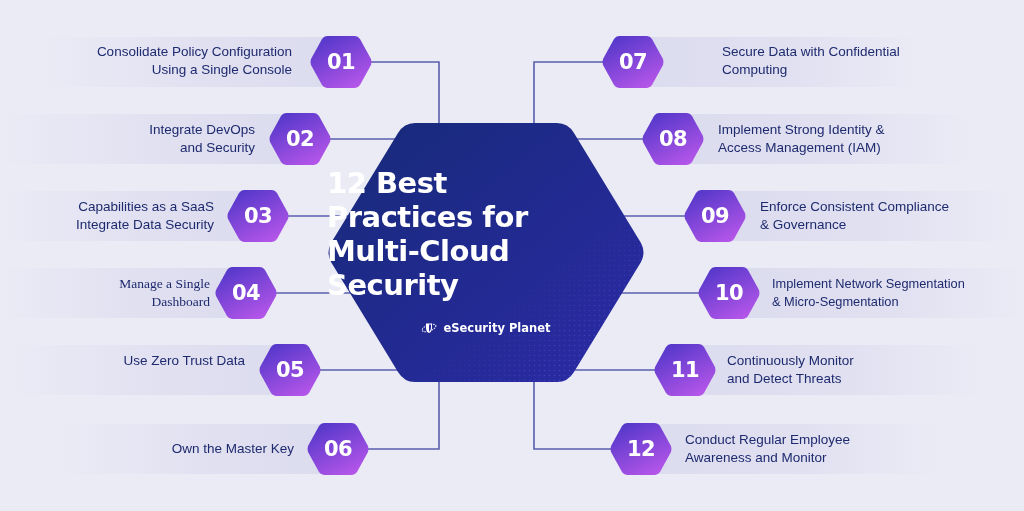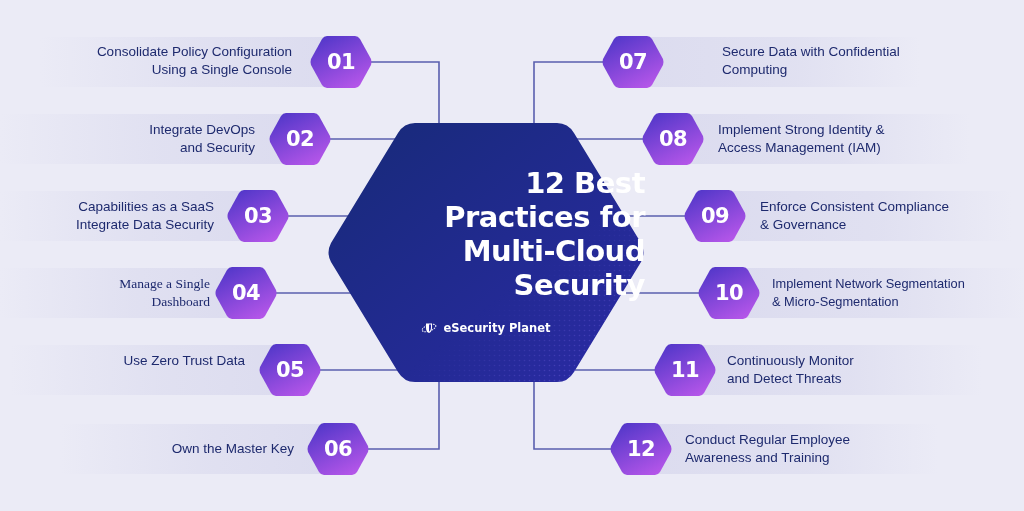--- a/index.html
+++ b/index.html
@@ -12,21 +12,21 @@
   .canvas { position: absolute; left: 0; top: 0; width: 1024px; height: 511px; }
   svg.lines { position: absolute; left: 0; top: 0; width: 1024px; height: 511px; }
 
   .center-hex {
     position: absolute;
     left: 327px; top: 123px; width: 318px; height: 259px;
   }
   .center-hex svg { position: absolute; left: 0; top: 0; width: 318px; height: 259px; }
   .center-title {
     position: absolute; left: 0; top: 43px; width: 318px;
-    text-align: right; color: #ffffff;
+    text-align: left; color: #ffffff;
     font-family: "DejaVu Sans", sans-serif;
     font-weight: bold; font-size: 29px; line-height: 34px;
     letter-spacing: -0.5px;
   }
   .center-title span { display: block; }
   .brand {
     position: absolute; left: 0; top: 198px; width: 318px;
     display: flex; justify-content: center; align-items: flex-end; gap: 6px;
     color: #ffffff; font-family: "DejaVu Sans", sans-serif;
     font-size: 11.5px; font-weight: bold;
@@ -253,21 +253,21 @@
   <div class="num-hex" style="left:654px; top:343px;">
     <svg viewBox="0 0 62 54">
         <path d="M17,1 L45,1 Q48,1 50,4 L61,24 Q62,27 61,30 L50,50 Q48,53 45,53 L17,53 Q14,53 12,50 L1,30 Q0,27 1,24 L12,4 Q14,1 17,1 Z" fill="url(#ng)"></path>
       </svg>
     <div class="num">11</div>
   </div>
 
   <div class="panel right" style="left:648px; top:424px; width:290px;"></div>
   <div class="label right" style="left:685px; top:431px; width:260px;">
     <div>Conduct Regular Employee</div>
-    <div>Awareness and Training</div>
+    <div>Awareness and Monitor</div>
   </div>
   <div class="num-hex" style="left:610px; top:422px;">
     <svg viewBox="0 0 62 54">
         <path d="M17,1 L45,1 Q48,1 50,4 L61,24 Q62,27 61,30 L50,50 Q48,53 45,53 L17,53 Q14,53 12,50 L1,30 Q0,27 1,24 L12,4 Q14,1 17,1 Z" fill="url(#ng)"></path>
       </svg>
     <div class="num">12</div>
   </div>
 
 </div>
 

